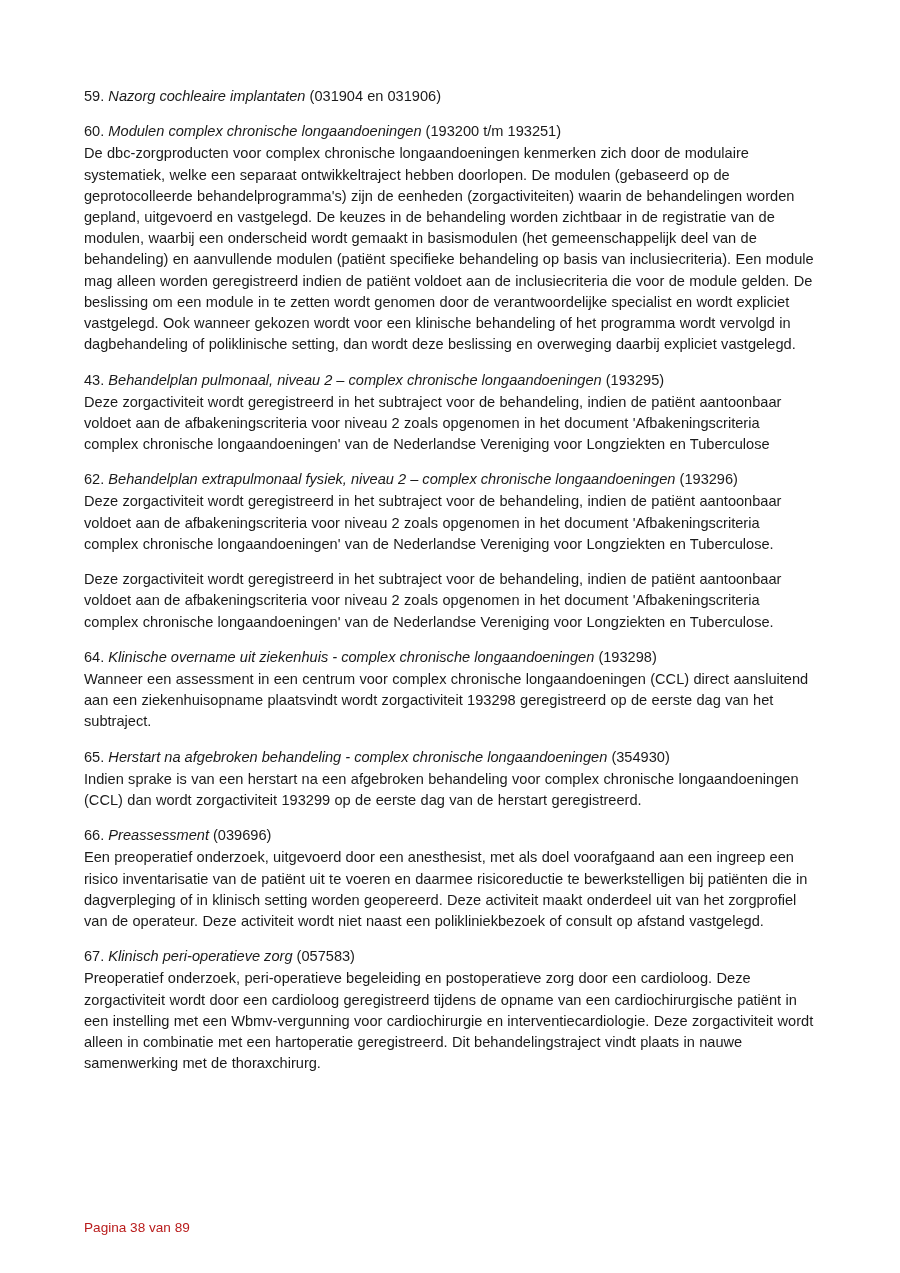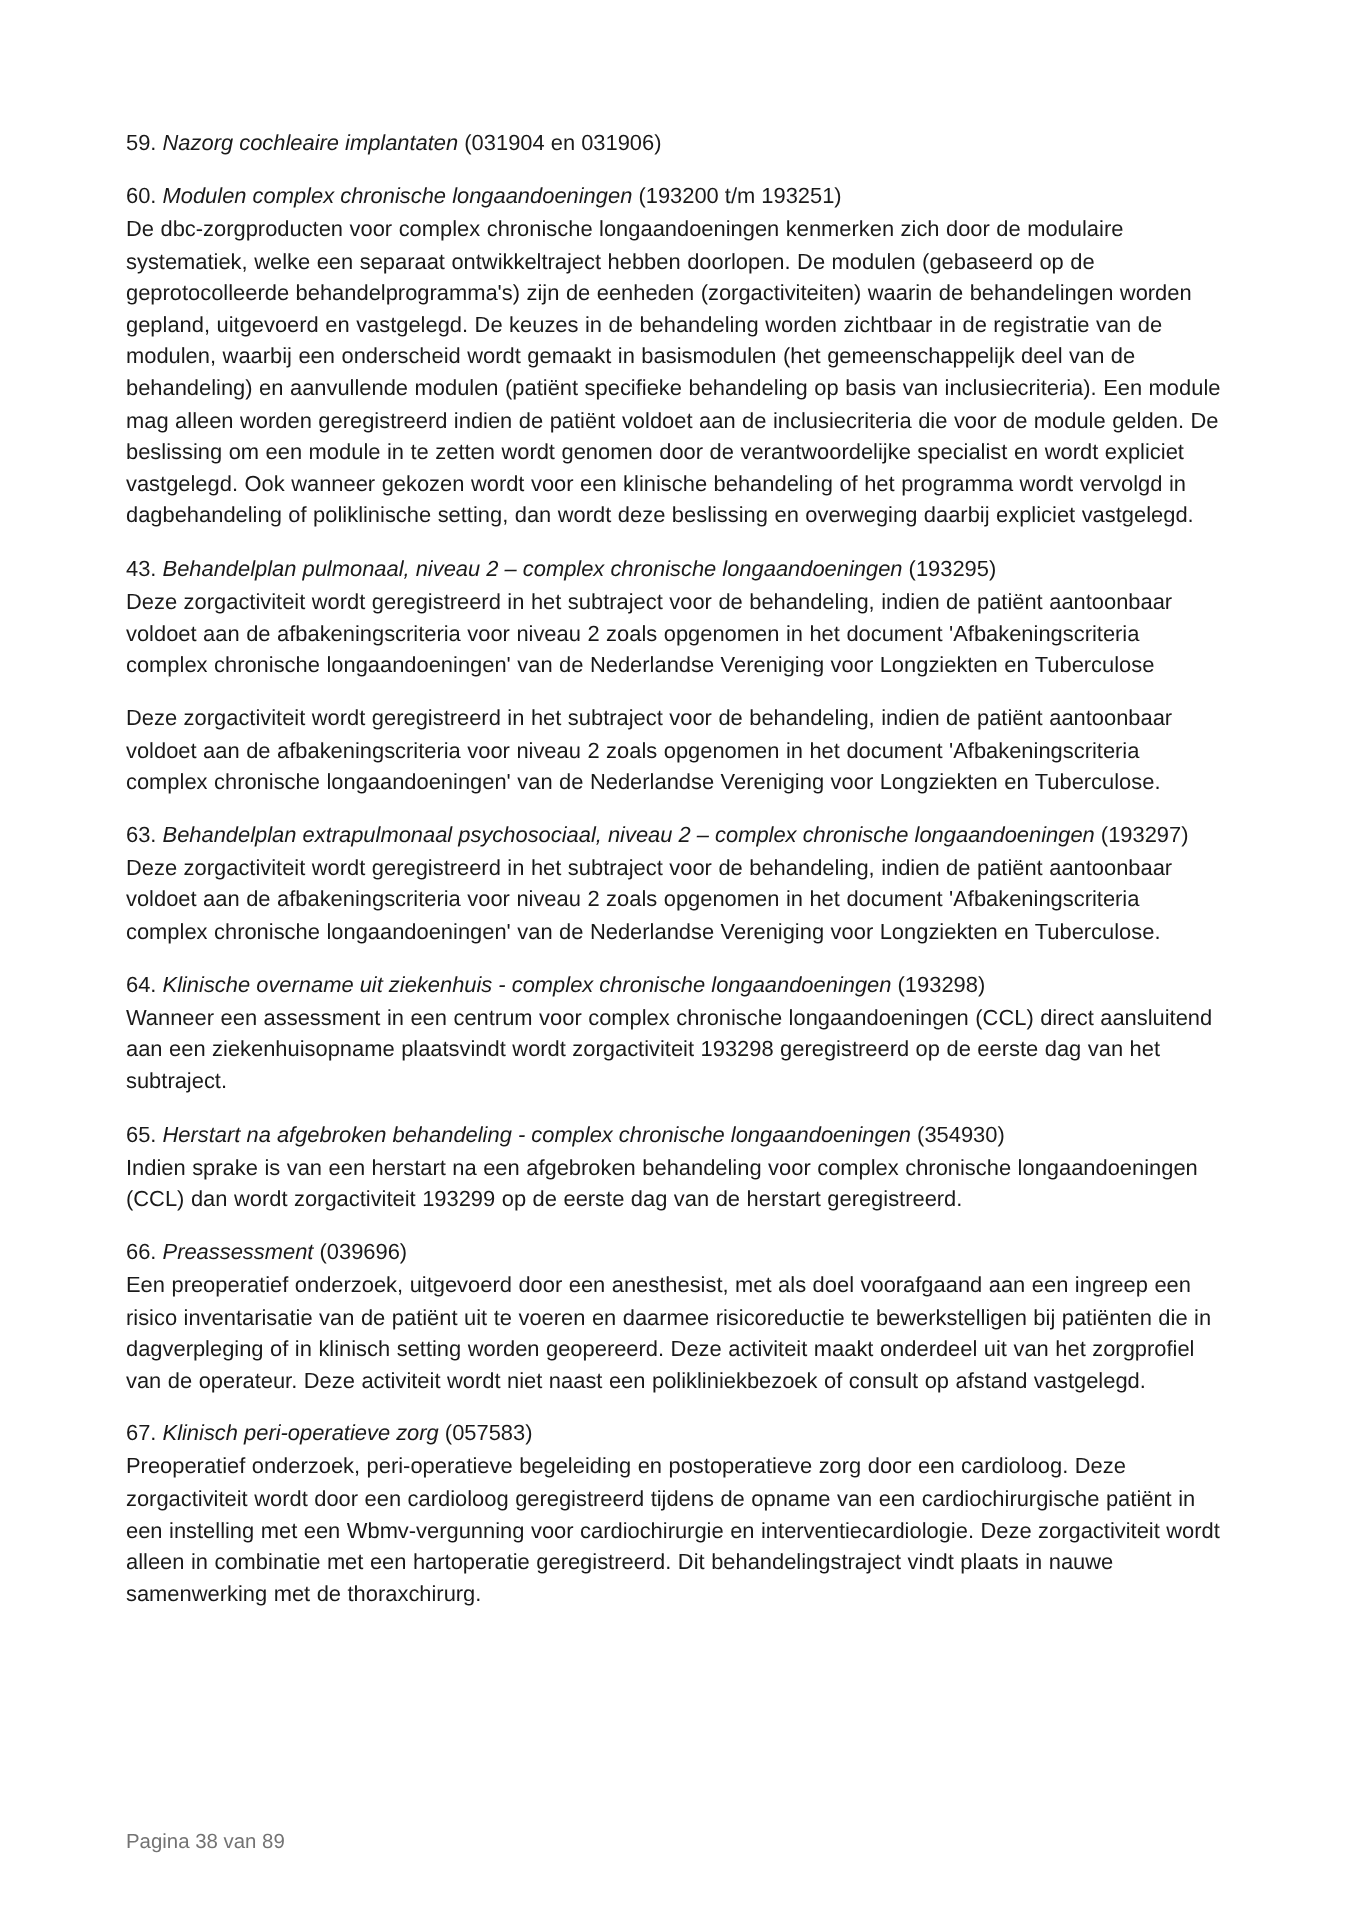--- a/index.html
+++ b/index.html
@@ -51,21 +51,21 @@
   }
   .footer {
     position: absolute;
     left: 84px;
     right: 84px;
     bottom: 38px;
     display: flex;
     justify-content: space-between;
     align-items: baseline;
     font-size: 13.6px;
-    color: #737373;
+    color: #b91c1c;
   }
   .footer-left { white-space: nowrap; }
   .footer-right { white-space: nowrap; }
 </style>
 </head>
 <body>
 
 <div class="page">
   <div class="content">
 
@@ -89,29 +89,29 @@
     <div class="section">
       <p class="section-heading">
         <span class="num">43.</span>
         <span class="ttl">Behandelplan pulmonaal, niveau 2 – complex chronische longaandoeningen</span>
         <span class="code">(193295)</span>
       </p>
       <p class="section-body">Deze zorgactiviteit wordt geregistreerd in het subtraject voor de behandeling, indien de patiënt aantoonbaar voldoet aan de afbakeningscriteria voor niveau 2 zoals opgenomen in het document 'Afbakeningscriteria complex chronische longaandoeningen' van de Nederlandse Vereniging voor Longziekten en Tuberculose</p>
     </div>
 
     <div class="section">
+      <p class="section-heading">
+        <span class="num">62.</span>
+        <span class="ttl">Behandelplan extrapulmonaal fysiek, niveau 2 – complex chronische longaandoeningen</span>
+        <span class="code">(193296)</span>
+      </p>
       <p class="section-body">Deze zorgactiviteit wordt geregistreerd in het subtraject voor de behandeling, indien de patiënt aantoonbaar voldoet aan de afbakeningscriteria voor niveau 2 zoals opgenomen in het document 'Afbakeningscriteria complex chronische longaandoeningen' van de Nederlandse Vereniging voor Longziekten en Tuberculose.</p>
     </div>
 
     <div class="section">
-      <p class="section-heading">
-        <span class="num">63.</span>
-        <span class="ttl">Behandelplan extrapulmonaal psychosociaal, niveau 2 – complex chronische longaandoeningen</span>
-        <span class="code">(193297)</span>
-      </p>
       <p class="section-body">Deze zorgactiviteit wordt geregistreerd in het subtraject voor de behandeling, indien de patiënt aantoonbaar voldoet aan de afbakeningscriteria voor niveau 2 zoals opgenomen in het document 'Afbakeningscriteria complex chronische longaandoeningen' van de Nederlandse Vereniging voor Longziekten en Tuberculose.</p>
     </div>
 
     <div class="section">
       <p class="section-heading">
         <span class="num">64.</span>
         <span class="ttl">Klinische overname uit ziekenhuis - complex chronische longaandoeningen</span>
         <span class="code">(193298)</span>
       </p>
       <p class="section-body">Wanneer een assessment in een centrum voor complex chronische longaandoeningen (CCL) direct aansluitend aan een ziekenhuisopname plaatsvindt wordt zorgactiviteit 193298 geregistreerd op de eerste dag van het subtraject.</p>

